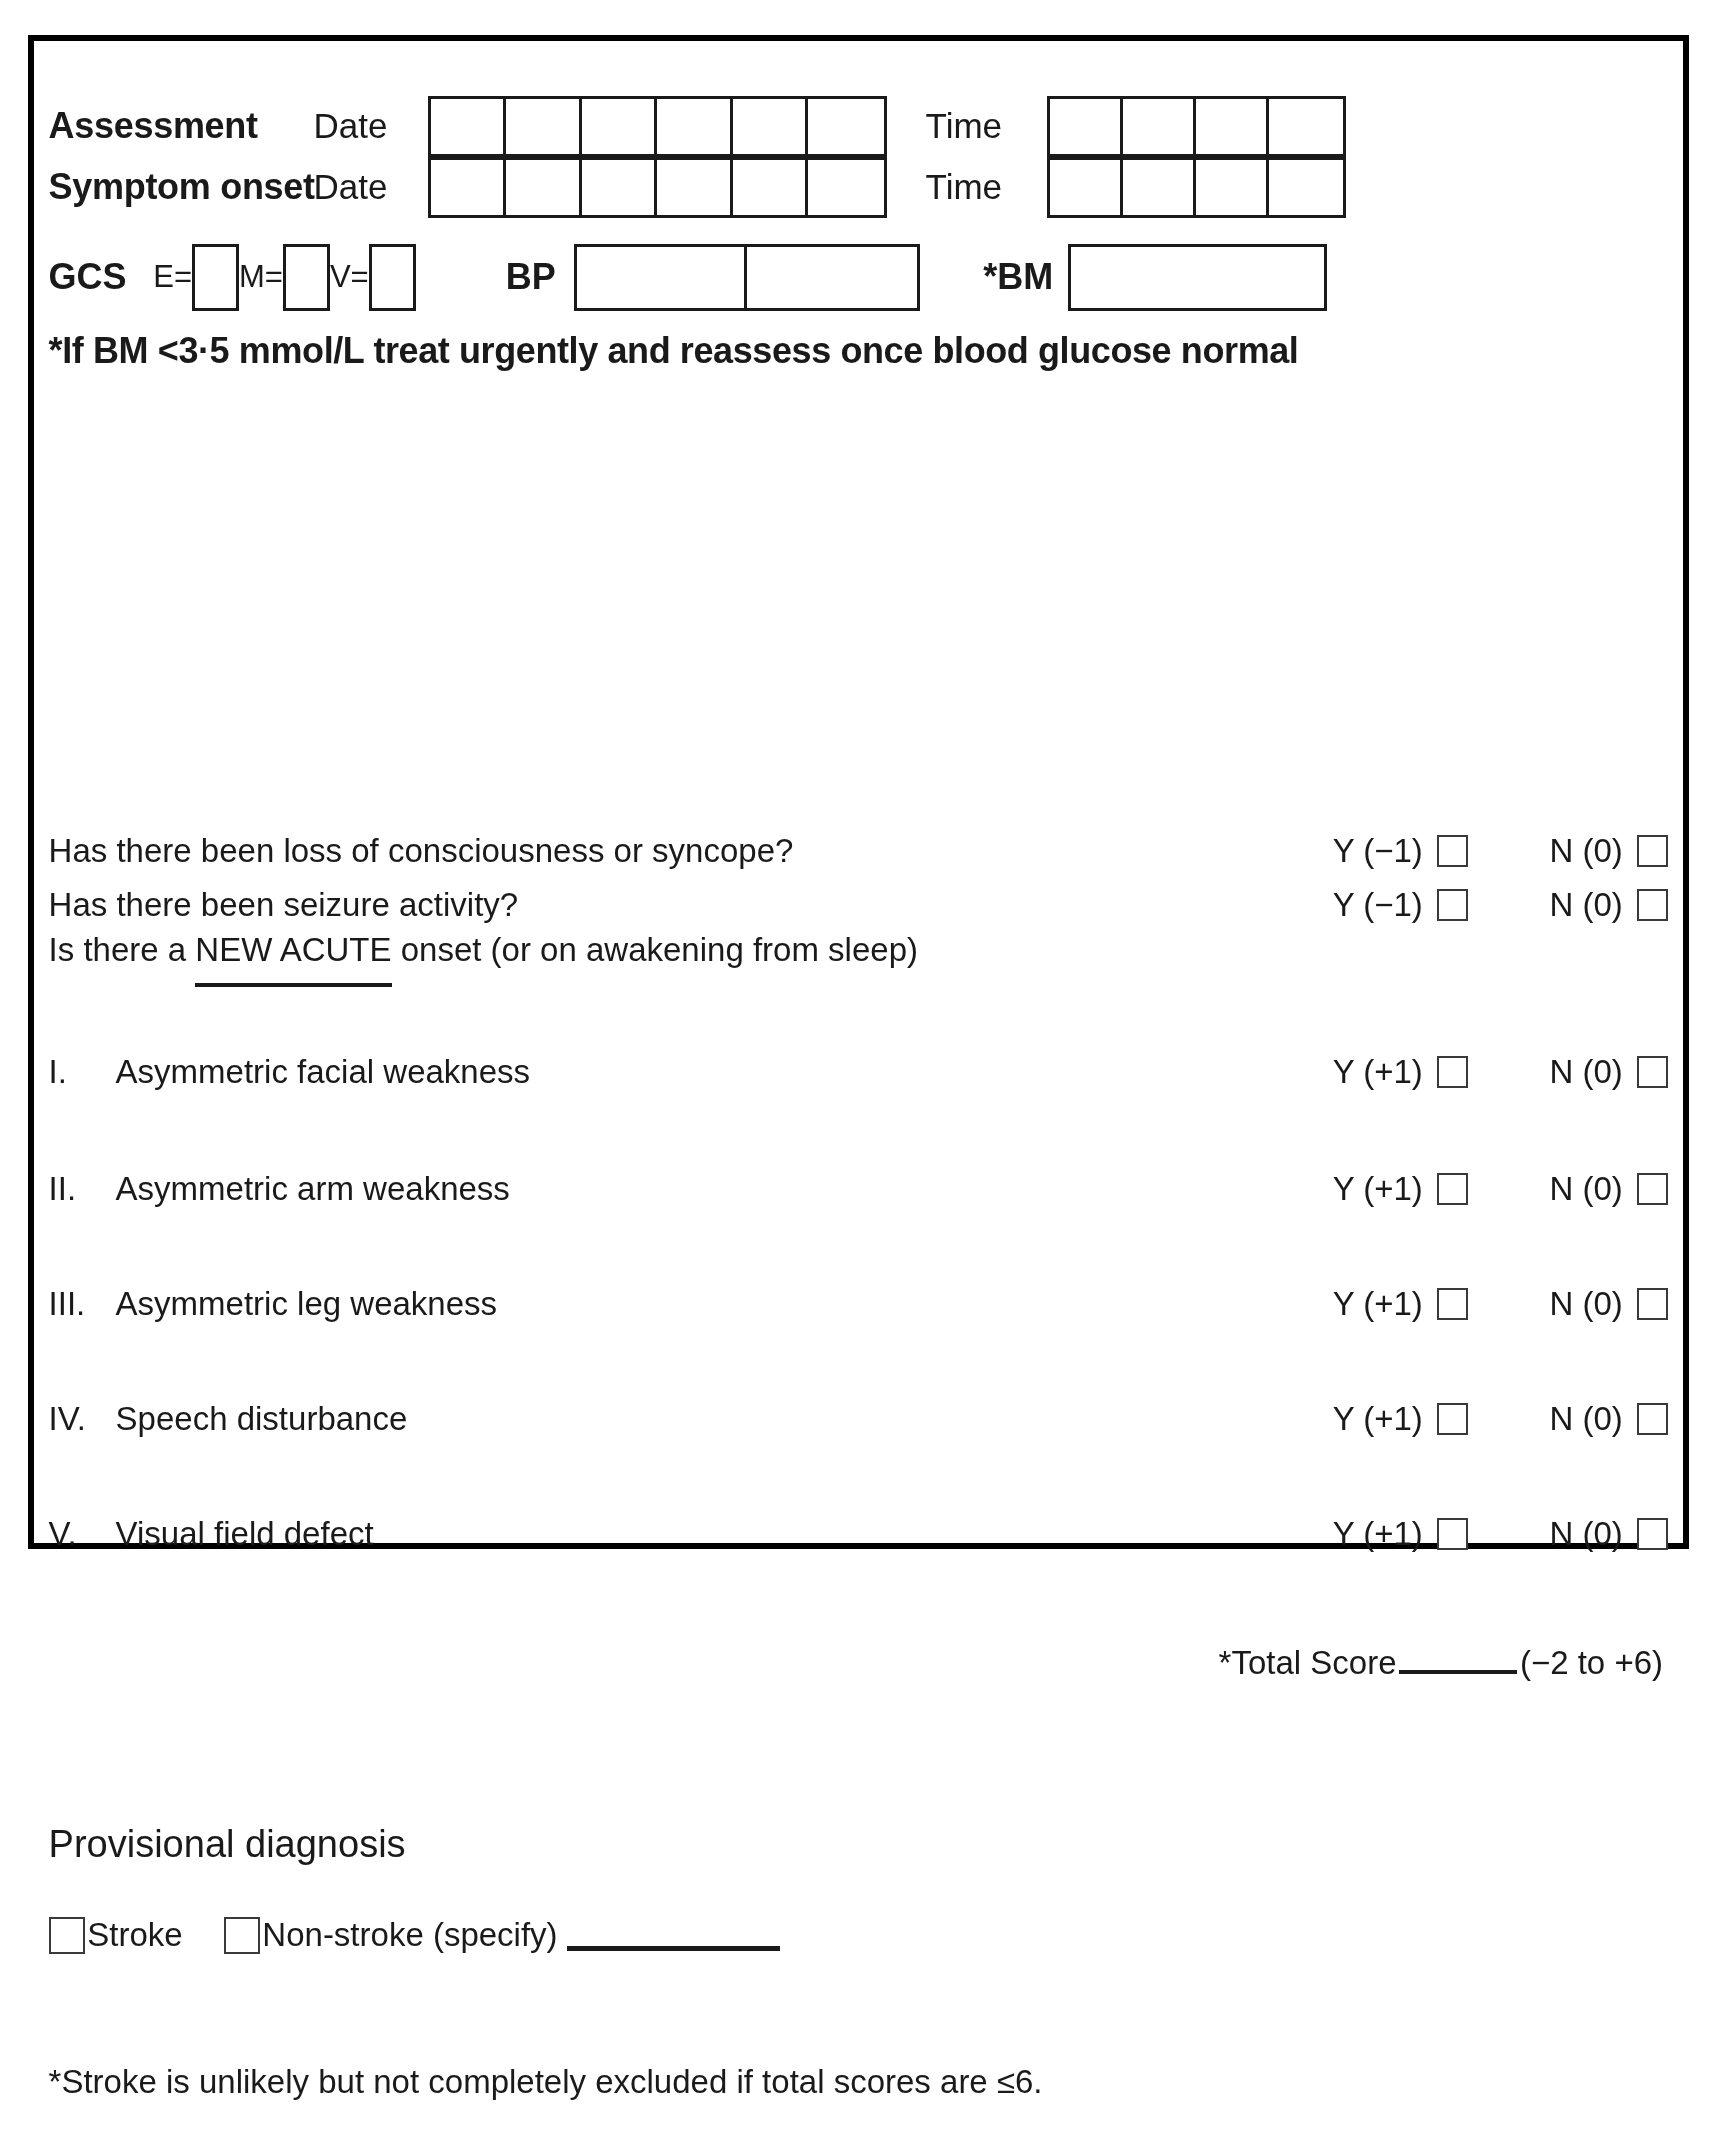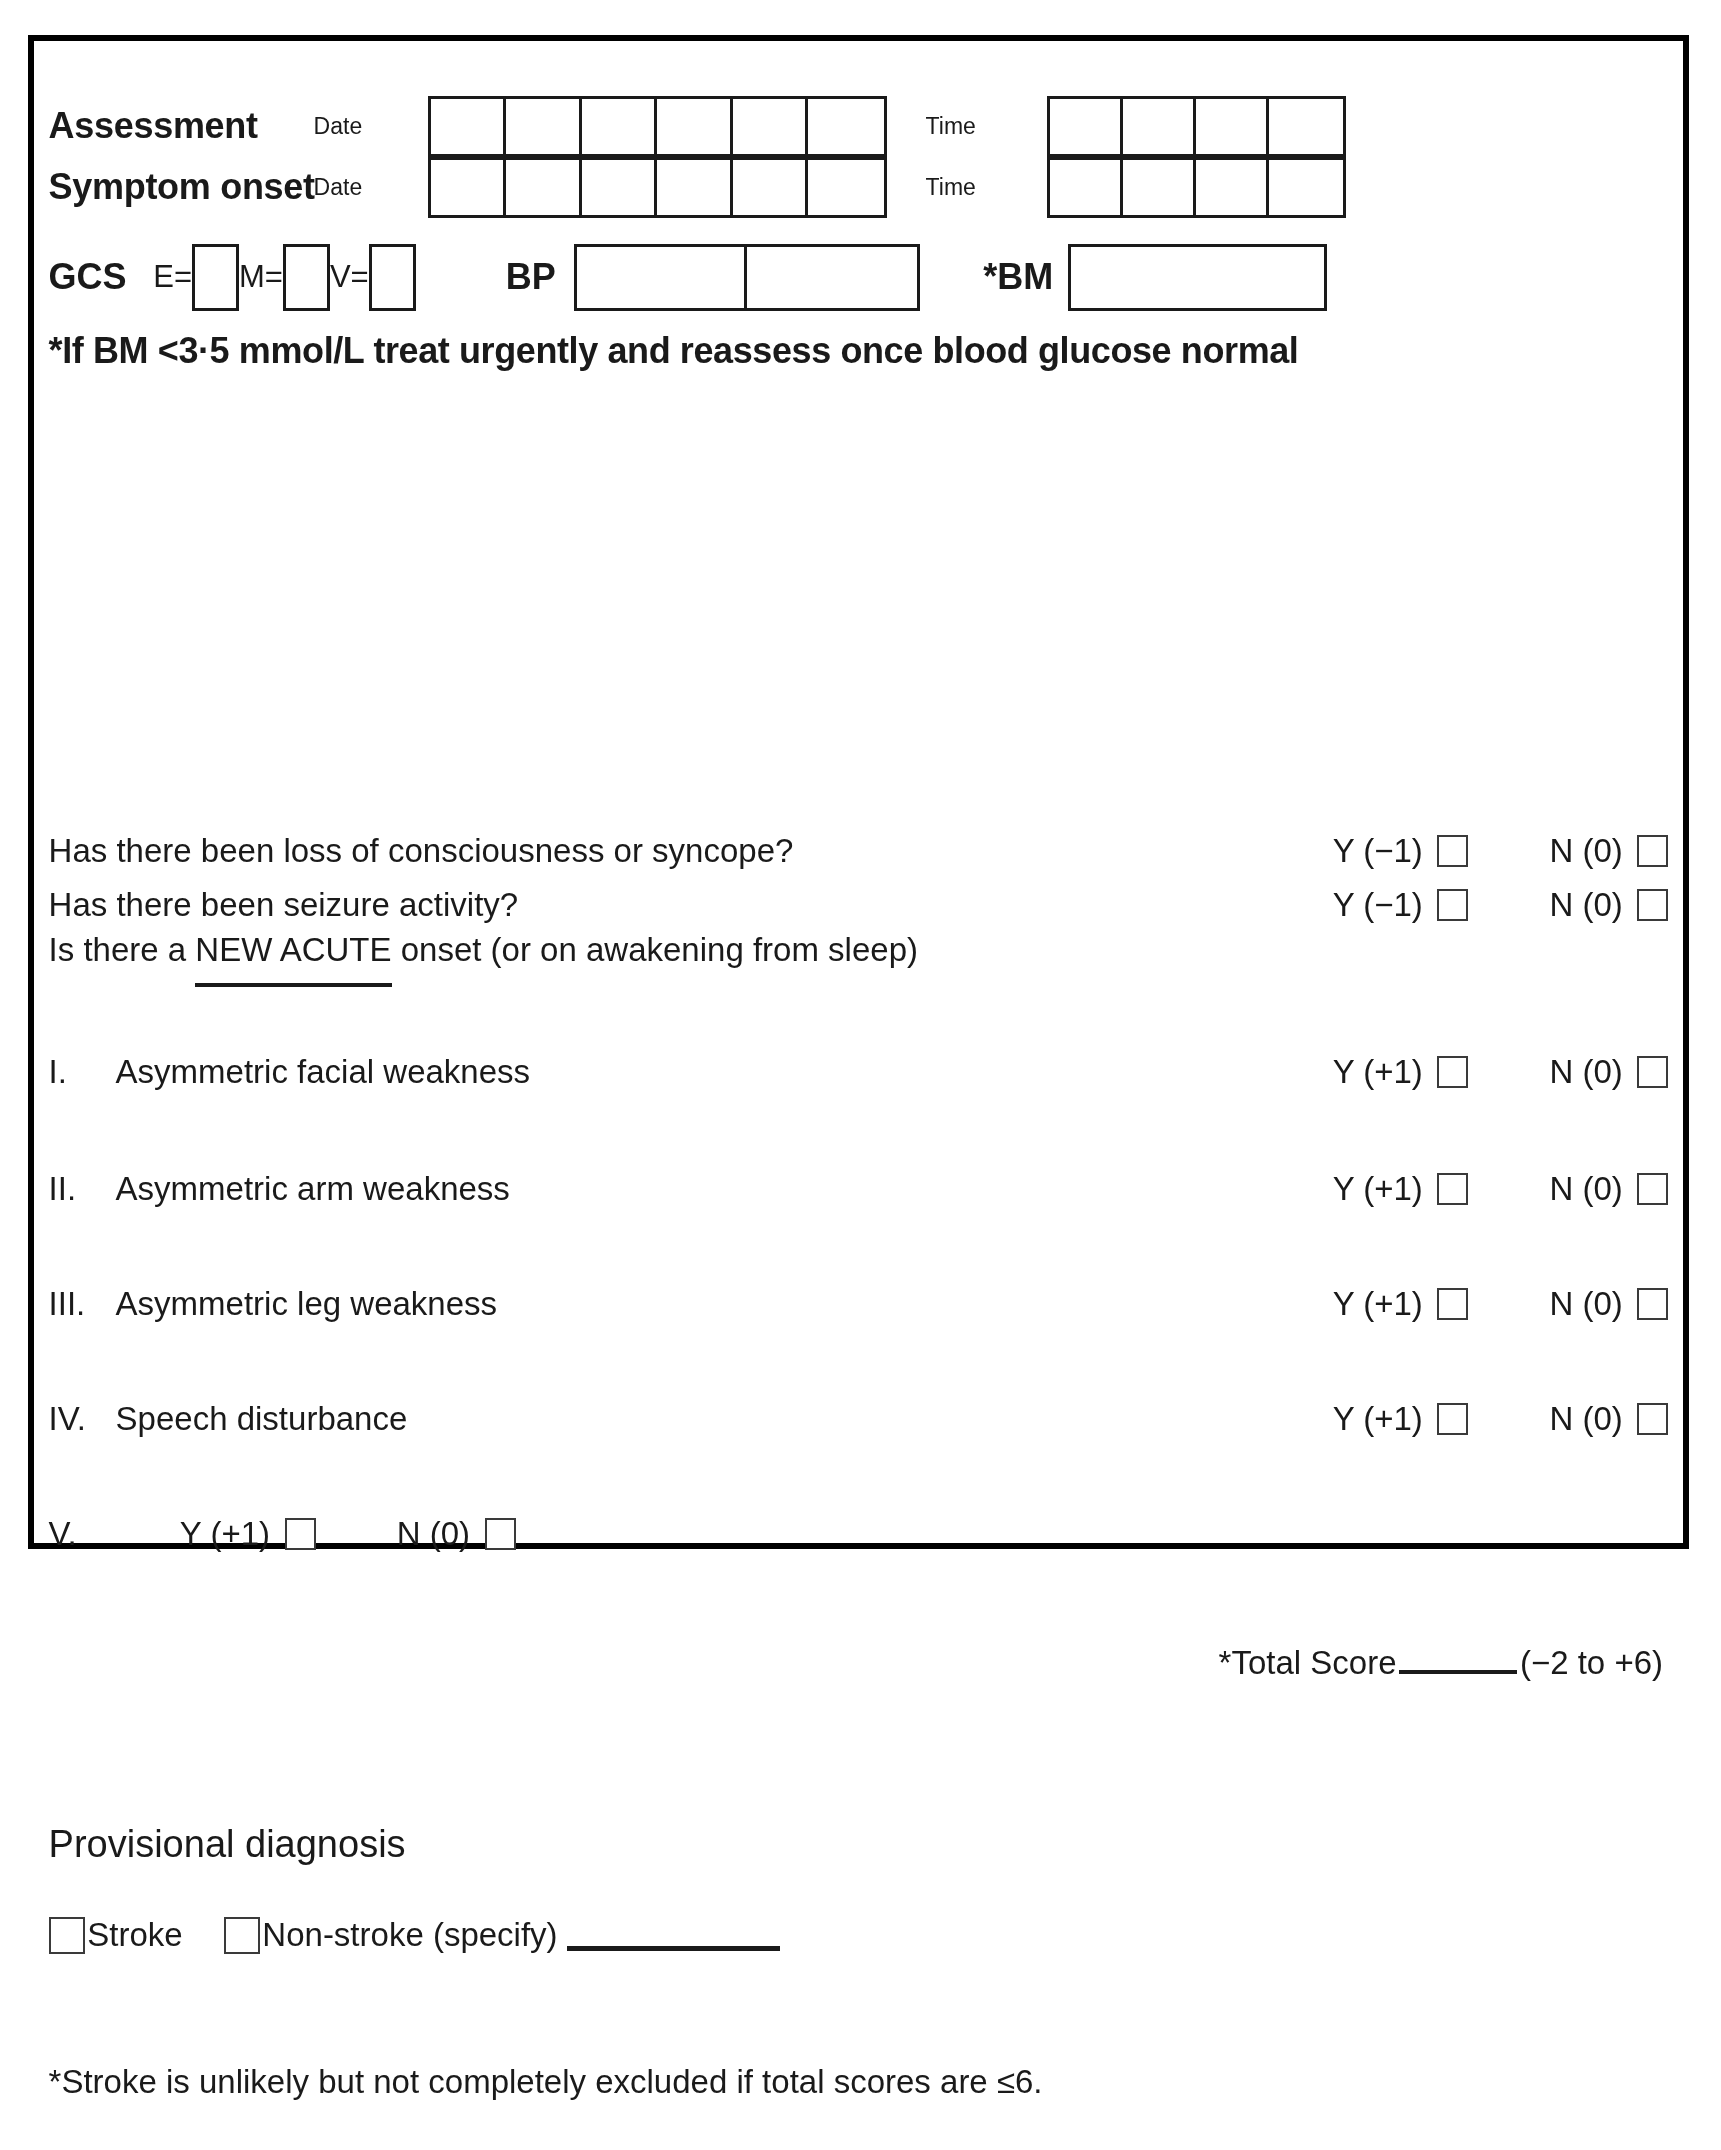--- a/index.html
+++ b/index.html
@@ -46,21 +46,21 @@
 
   .hdr-label {
     font-weight: bold;
     font-size: 36px;
     width: 226px;
     flex: 0 0 226px;
     letter-spacing: -0.3px;
     white-space: nowrap;
   }
   .sub-label {
-    font-size: 23px;
+    font-size: 35px;
     flex: 0 0 auto;
     white-space: nowrap;
   }
   .sub-label.date { width: 153px; text-align: left; padding-left: 39px; box-sizing: border-box;}
   .sub-label.time { width: 160px; text-align: left; padding-left: 39px; box-sizing: border-box;}
 
   
   .cellbox {
     display: flex;
     border: 3.3px solid #1a1a1a;
@@ -414,20 +414,21 @@
         </div>
         <div class="ans-n">
           <span class="ans-label">N (0)</span>
           <span class="chk"></span>
         </div>
       </div>
     </div>
 
     <div class="q-row" style="top:1466px;">
       <div class="q-num">V.</div>
+      <div class="q-name">Visual field defect</div>
       <div class="ans-group">
         <div class="ans-y">
           <span class="ans-label">Y (+1)</span>
           <span class="chk"></span>
         </div>
         <div class="ans-n">
           <span class="ans-label">N (0)</span>
           <span class="chk"></span>
         </div>
       </div>

